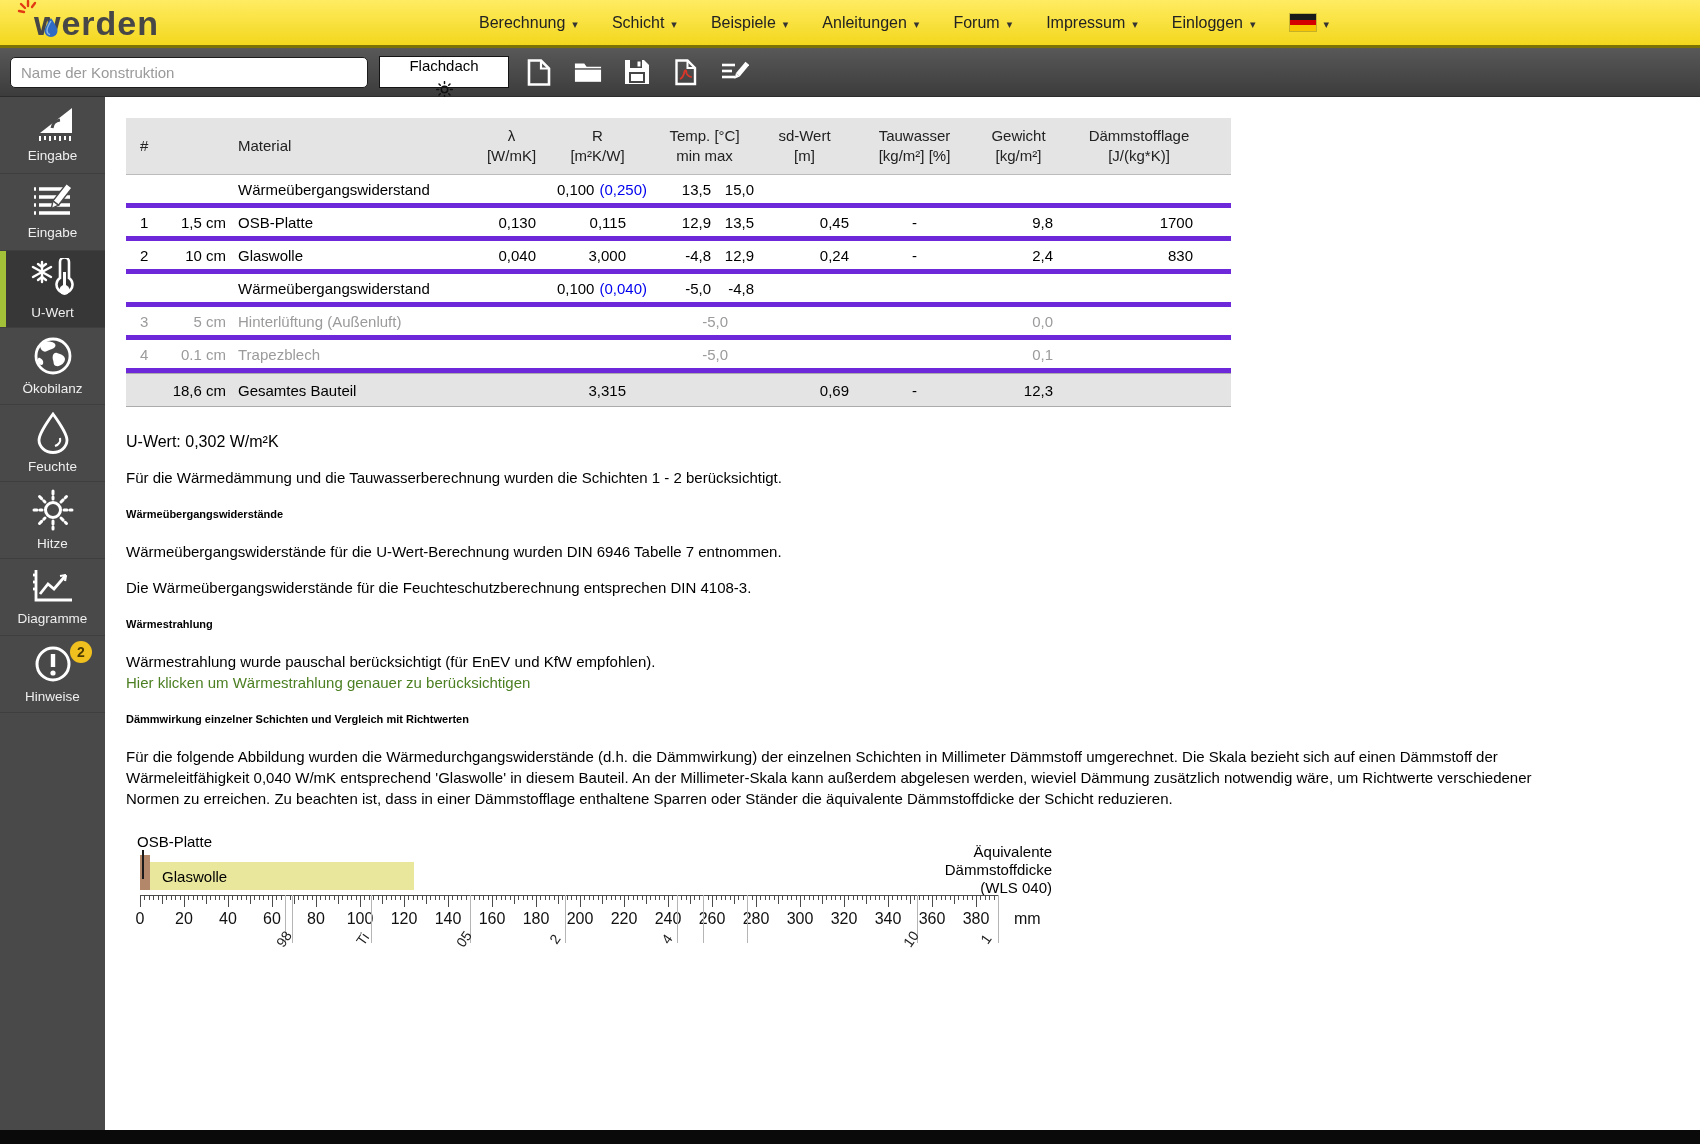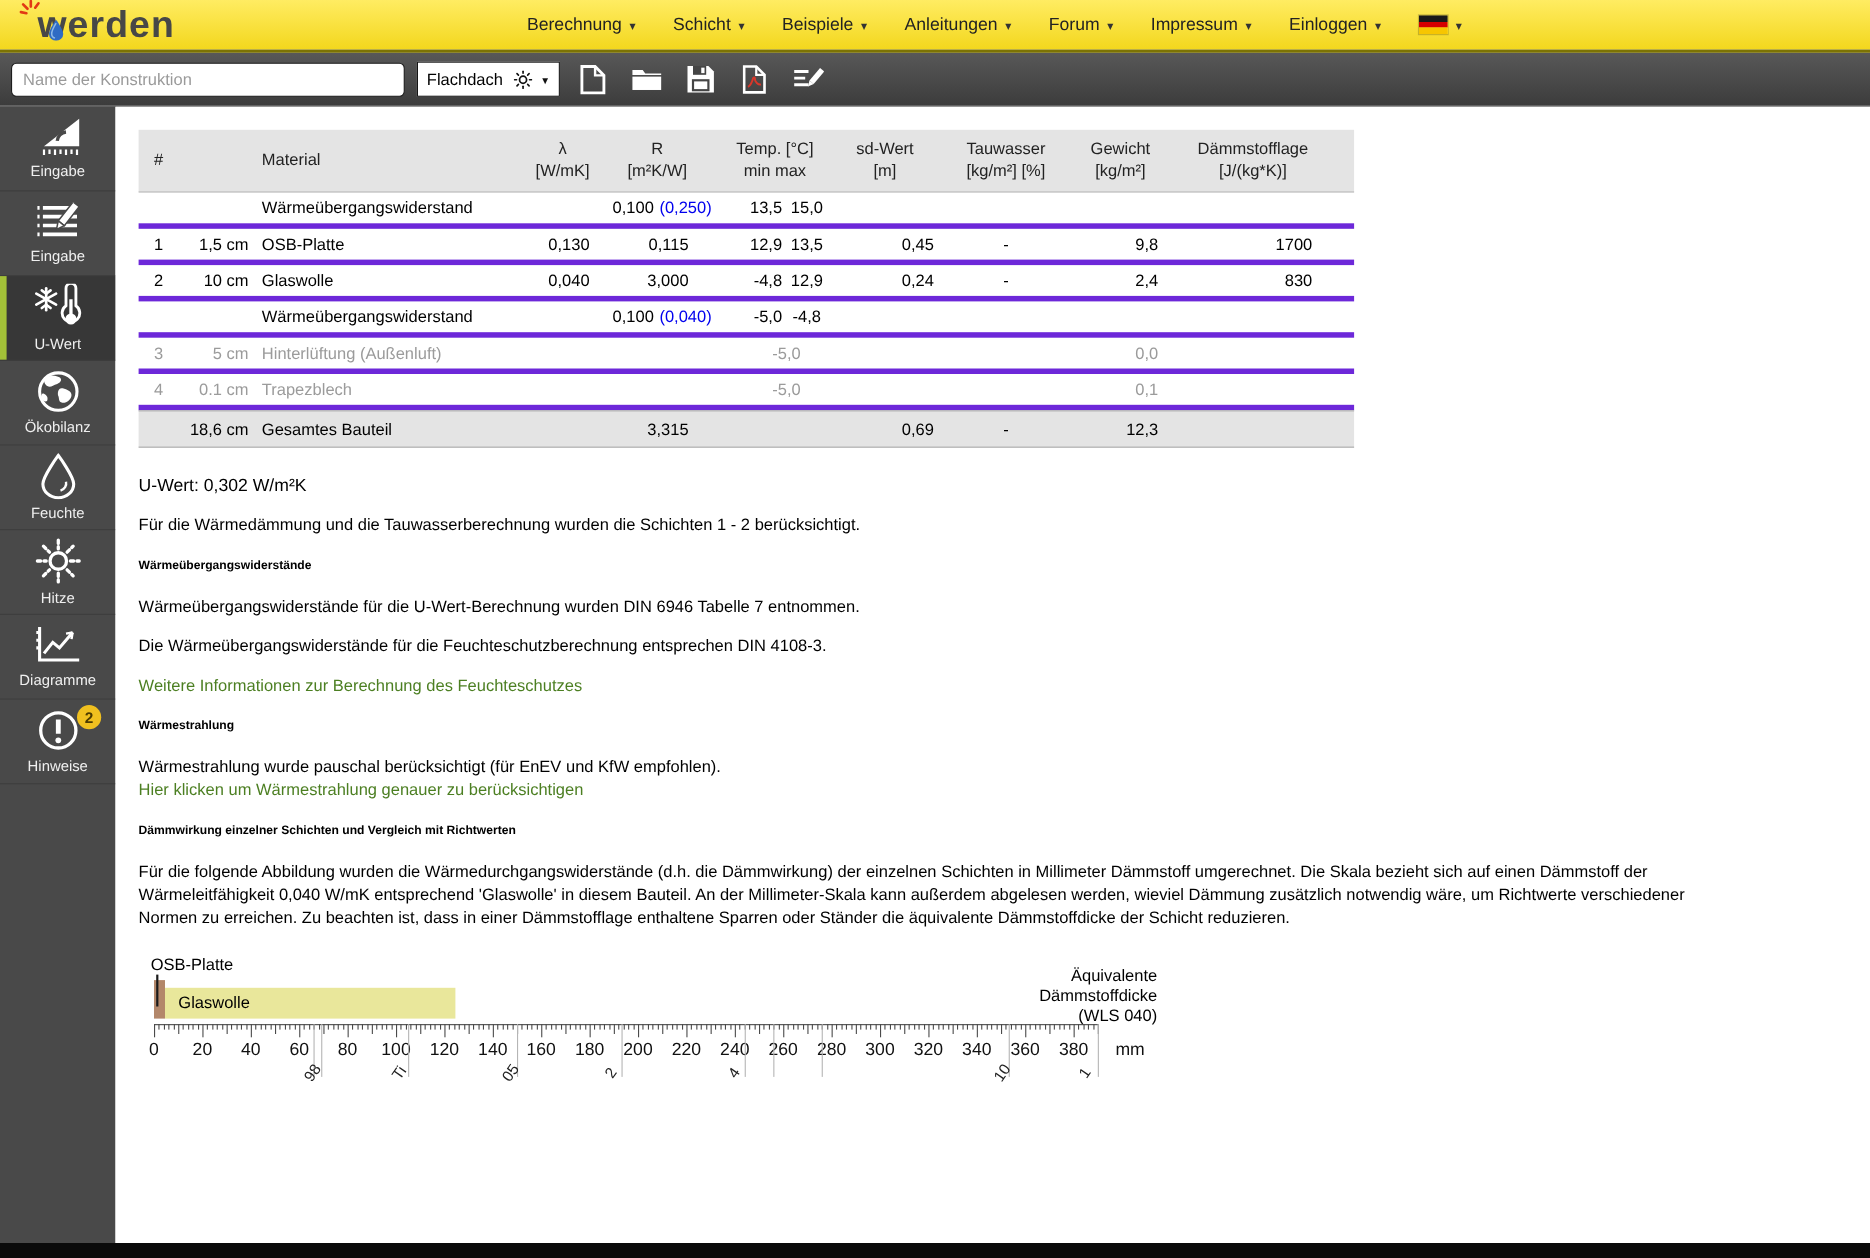--- a/index.html
+++ b/index.html
@@ -22,21 +22,21 @@
   .flag .s1 { flex:1; background:#1a1a1a; } .flag .s2 { flex:1; background:#d40000; } .flag .s3 { flex:1; background:#f7c600; }
   .flag .caret::after { content:"▾"; font-size:11px; color:#333; }
 
   
   .toolbar { height:49px; background:linear-gradient(#585858,#3c3c3c); border-bottom:1px solid #2c2c2c;
              display:flex; align-items:center; }
   .name-input { margin-left:10px; width:358px; height:31px; border:1px solid #1d1d1d; border-radius:5px;
                 font-family:"Liberation Sans",sans-serif; font-size:15px; padding:0 10px; color:#333; background:#fff; }
   .name-input::placeholder { color:#9a9a9a; }
   .type-select { margin-left:11px; width:130px; height:32px; background:#fff; border:1px solid #141414;
-                 display:flex; align-items:center; padding:0 8px; gap:7px; cursor:pointer; }
+                 display:flex; align-items:center; padding:0 8px; gap:7px; cursor:pointer;flex-direction:column; }
   .type-select .lbl { font-size:15px; color:#000; flex:1; }
   .type-select .caret::after { content:"▼"; font-size:9px; color:#111; }
   .tool-icons { display:flex; align-items:center; gap:21px; margin-left:16px; }
   .tool-btn { width:28px; height:28px; display:flex; align-items:center; justify-content:center; cursor:pointer; }
 
   
   .shell { display:flex; height:1047px; }
   .sidebar { width:105px; background:#494949; flex:none; }
   .side-item { position:relative; height:77px; border-bottom:1px solid #3e3e3e; display:flex; flex-direction:column;
                align-items:center; justify-content:center; gap:5px; cursor:pointer; }
@@ -55,21 +55,21 @@
   .trow.muted { color:#9b9b9b; }
   .cell { flex:none; white-space:nowrap; }
   .c-num { width:35px; padding-left:14px; text-align:left; }
   .c-dicke { width:72px; padding-right:7px; text-align:right; }
   .c-mat { width:248px; padding-left:5px; text-align:left; }
   .c-lambda { width:61px; padding-right:6px; text-align:right; }
   .c-r { width:111px; padding-right:6px; display:flex; justify-content:flex-end; gap:5px; }
   .c-r .nopar { margin-right:21px; }
   .rp { color:#0000ee; }
   .c-tmin { width:60px; padding-right:2px; text-align:right; }
-  .c-tmax { width:43px; padding-right:2px; text-align:center; }
+  .c-tmax { width:43px; padding-right:2px; text-align:right; }
   .trow.muted .c-tmin { transform:translateX(17px); }
   .c-sd { width:97px; padding-right:4px; text-align:right; }
   .c-tau { width:123px; text-align:center; }
   .c-gew { width:85px; padding-right:8px; text-align:right; }
   .c-kap { width:170px; padding-right:38px; text-align:right; }
   .head .cell { text-align:center; line-height:20px; }
   .head .c-num { text-align:left; } .head .c-mat { text-align:left; }
 
   
   .blocks { margin-top:24px; }
@@ -505,21 +505,20 @@
           </div>
       </div>
 
       <div class="blocks">
         <div class="tb bold16">U-Wert: 0,302 W/m²K</div>
         <div class="tb">Für die Wärmedämmung und die Tauwasserberechnung wurden die Schichten 1 - 2 berücksichtigt.</div>
 
         <h2 class="sec">Wärmeübergangswiderstände</h2>
         <div class="tb">Wärmeübergangswiderstände für die U-Wert-Berechnung wurden DIN 6946 Tabelle 7 entnommen.</div>
         <div class="tb">Die Wärmeübergangswiderstände für die Feuchteschutzberechnung entsprechen DIN 4108-3.</div>
-        <div class="tb green-link">Weitere Informationen zur Berechnung des Feuchteschutzes</div>
 
         <h2 class="sec">Wärmestrahlung</h2>
         <div class="tb">
           <div>Wärmestrahlung wurde pauschal berücksichtigt (für EnEV und KfW empfohlen).</div>
           <div class="green-link">Hier klicken um Wärmestrahlung genauer zu berücksichtigen</div>
         </div>
 
         <h2 class="sec">Dämmwirkung einzelner Schichten und Vergleich mit Richtwerten</h2>
         <div class="tb bigp">Für die folgende Abbildung wurden die Wärmedurchgangswiderstände (d.h. die Dämmwirkung) der einzelnen Schichten in Millimeter Dämmstoff umgerechnet. Die Skala bezieht sich auf einen Dämmstoff der Wärmeleitfähigkeit 0,040 W/mK entsprechend 'Glaswolle' in diesem Bauteil. An der Millimeter-Skala kann außerdem abgelesen werden, wieviel Dämmung zusätzlich notwendig wäre, um Richtwerte verschiedener Normen zu erreichen. Zu beachten ist, dass in einer Dämmstofflage enthaltene Sparren oder Ständer die äquivalente Dämmstoffdicke der Schicht reduzieren.</div>
       </div>

